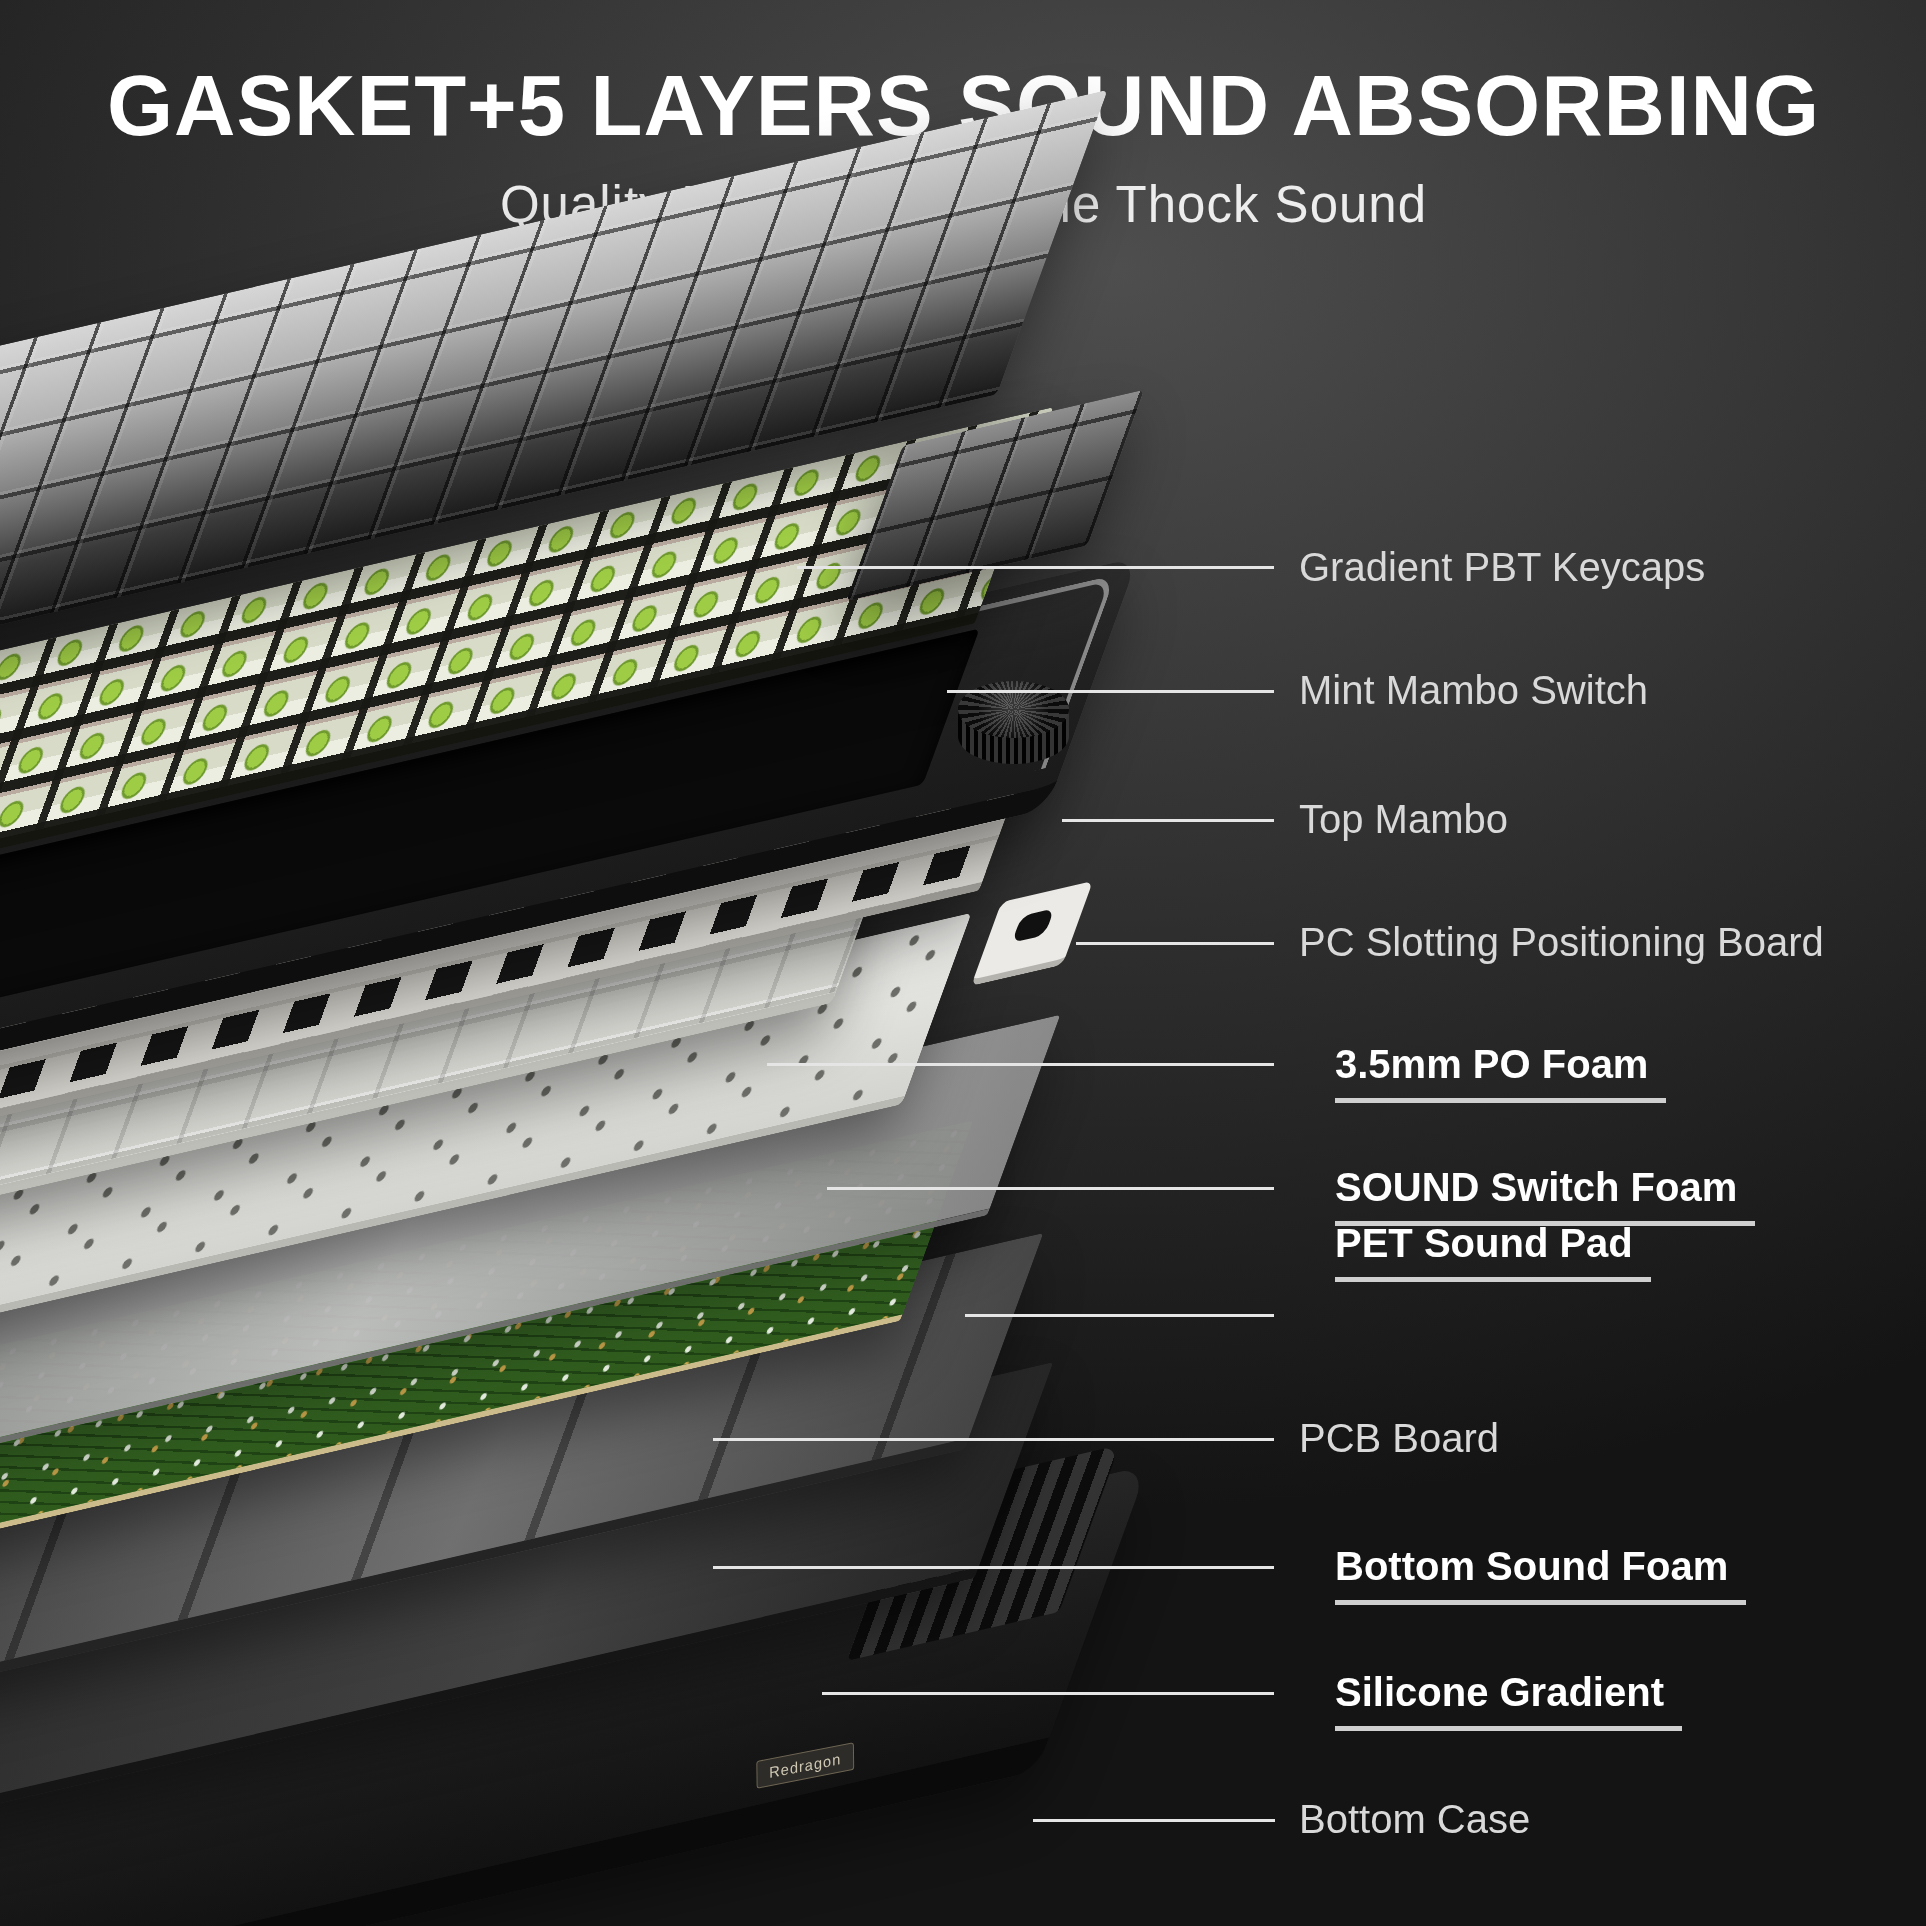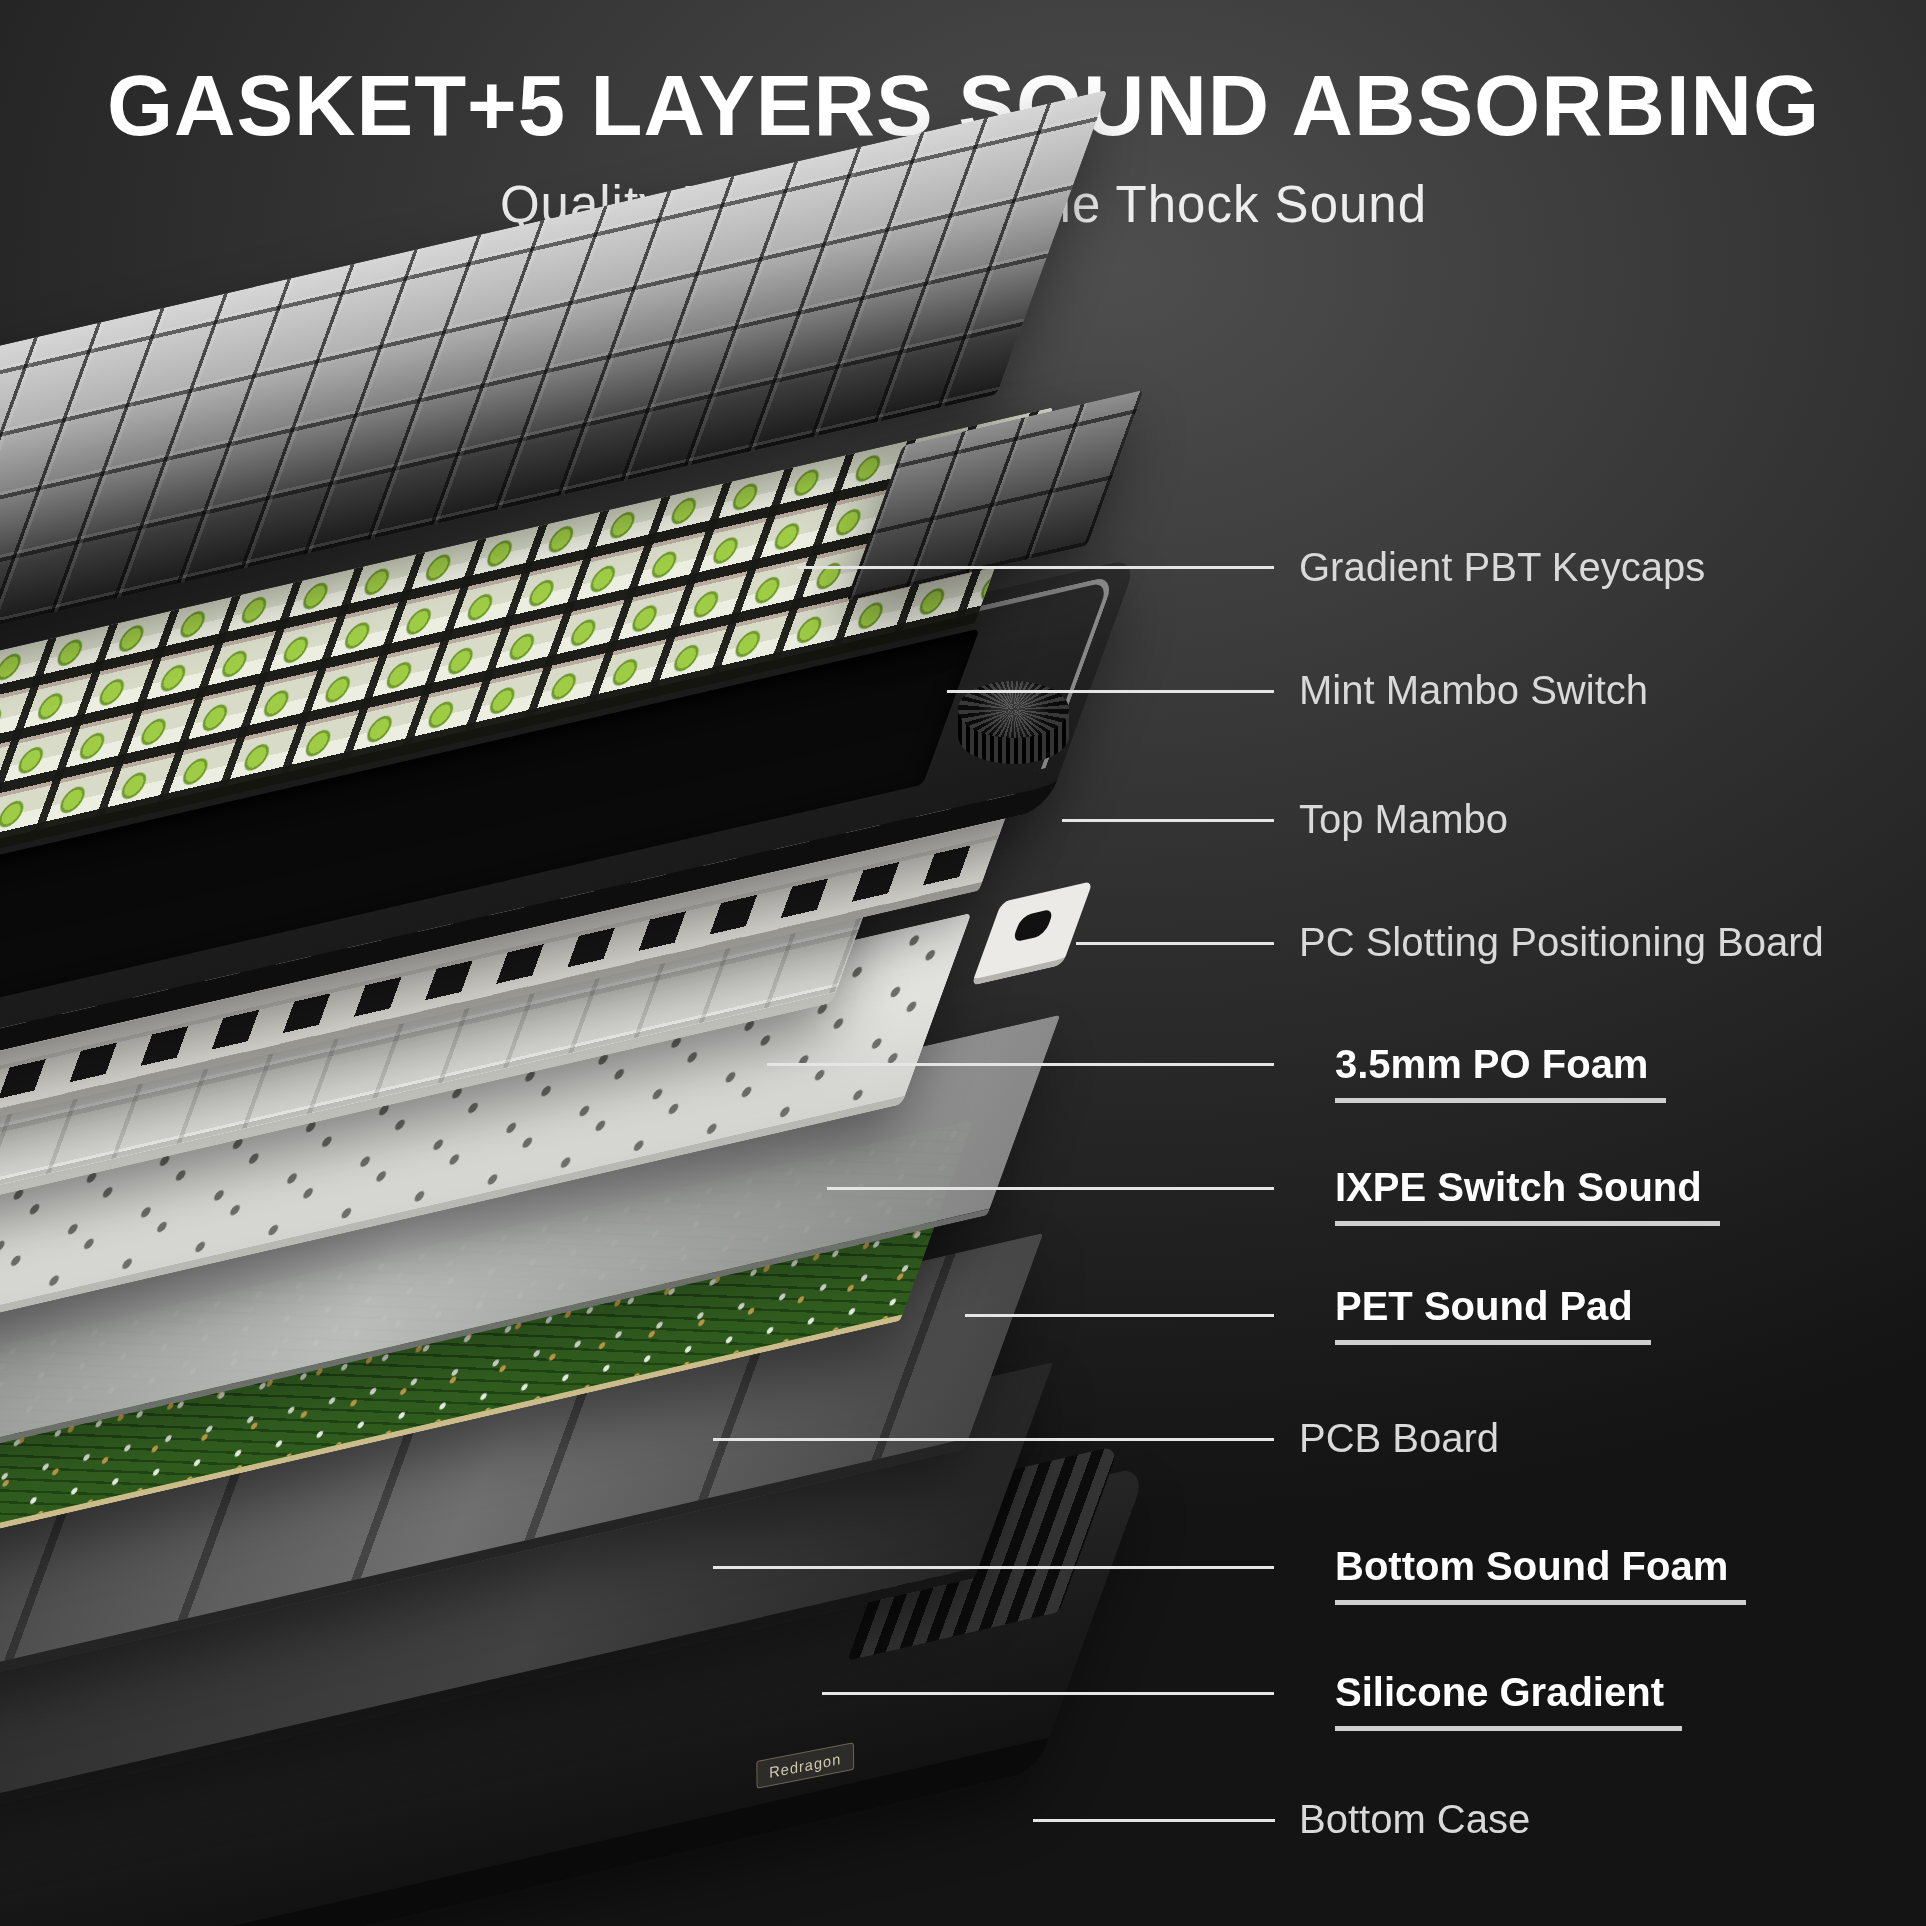--- a/index.html
+++ b/index.html
@@ -218,23 +218,23 @@
       <div class="callout-label" style="top: 542px;"><span>Gradient PBT Keycaps</span></div>
       <div class="leader" style="top: 690px; left: 947px; width: 327px;"></div>
       <div class="callout-label" style="top: 665px;"><span>Mint Mambo Switch</span></div>
       <div class="leader" style="top: 819px; left: 1062px; width: 212px;"></div>
       <div class="callout-label" style="top: 794px;"><span>Top Mambo</span></div>
       <div class="leader" style="top: 942px; left: 1076px; width: 198px;"></div>
       <div class="callout-label" style="top: 917px;"><span>PC Slotting Positioning Board</span></div>
       <div class="leader" style="top: 1063px; left: 767px; width: 507px;"></div>
       <div class="callout-label em" style="top: 1039px;"><span>3.5mm PO Foam</span></div>
       <div class="leader" style="top: 1187px; left: 827px; width: 447px;"></div>
-      <div class="callout-label em" style="top: 1162px;"><span>IXPE Switch Sound</span></div>
+      <div class="callout-label em" style="top: 1162px;"><span>SOUND Switch Foam</span></div>
       <div class="leader" style="top: 1314px; left: 965px; width: 309px;"></div>
-      <div class="callout-label em" style="top: 1281px;"><span>PET Sound Pad</span></div>
+      <div class="callout-label em" style="top: 1218px;"><span>PET Sound Pad</span></div>
       <div class="leader" style="top: 1438px; left: 713px; width: 561px;"></div>
       <div class="callout-label" style="top: 1413px;"><span>PCB Board</span></div>
       <div class="leader" style="top: 1566px; left: 713px; width: 561px;"></div>
       <div class="callout-label em" style="top: 1541px;"><span>Bottom Sound Foam</span></div>
       <div class="leader" style="top: 1692px; left: 822px; width: 452px;"></div>
       <div class="callout-label em" style="top: 1667px;"><span>Silicone Gradient</span></div>
       <div class="leader" style="top: 1819px; left: 1033px; width: 242px;"></div>
       <div class="callout-label" style="top: 1794px;"><span>Bottom Case</span></div>
     </div>
 

